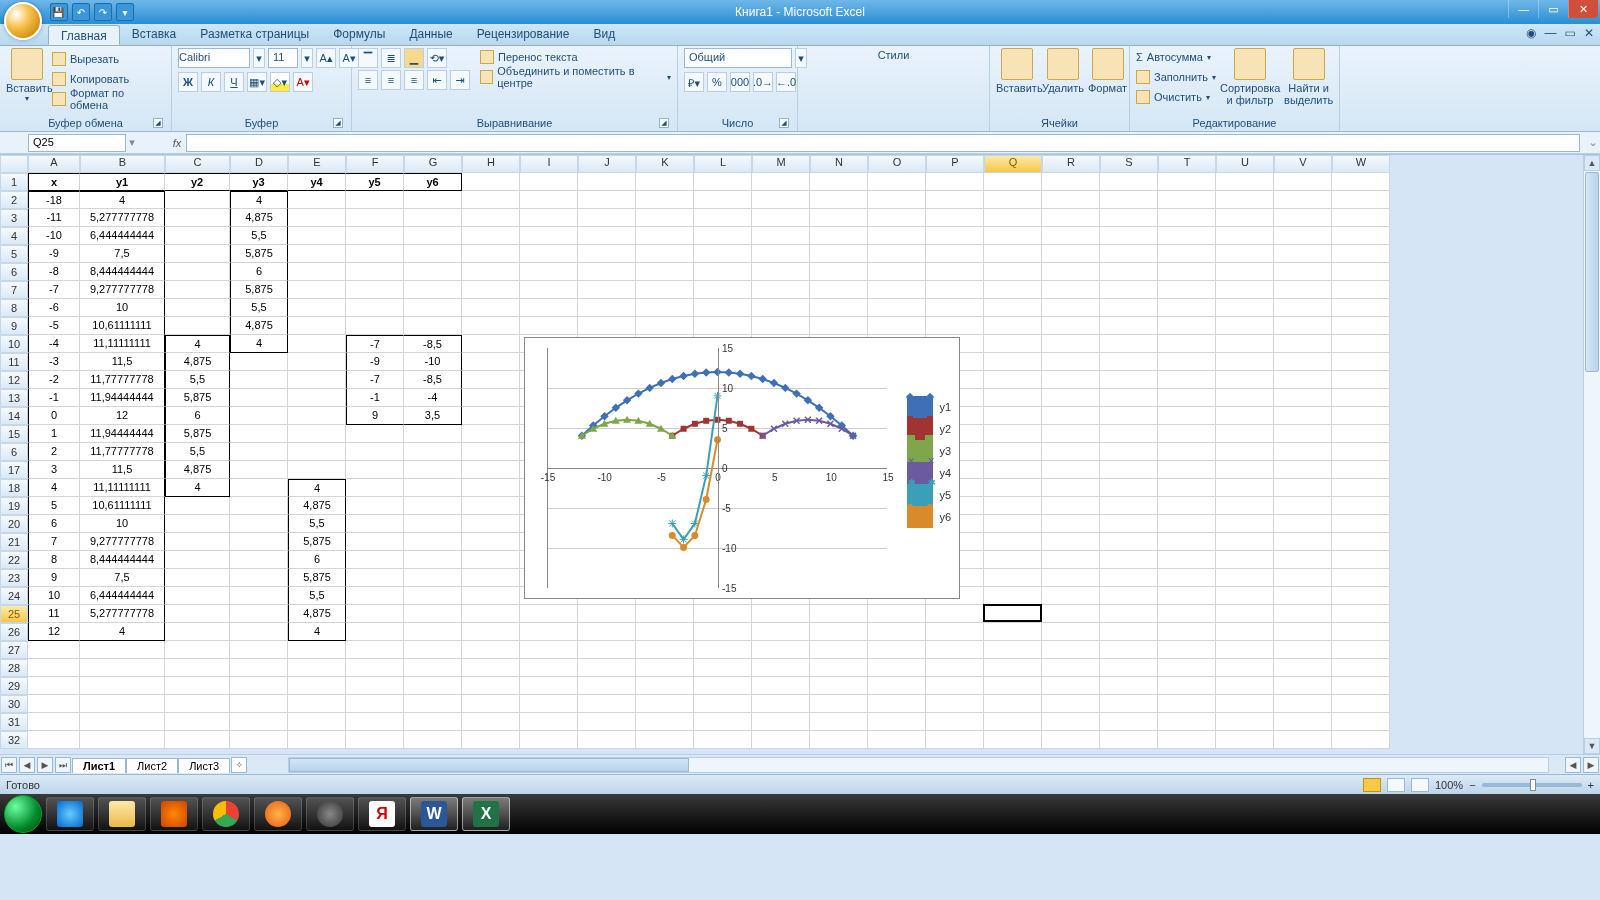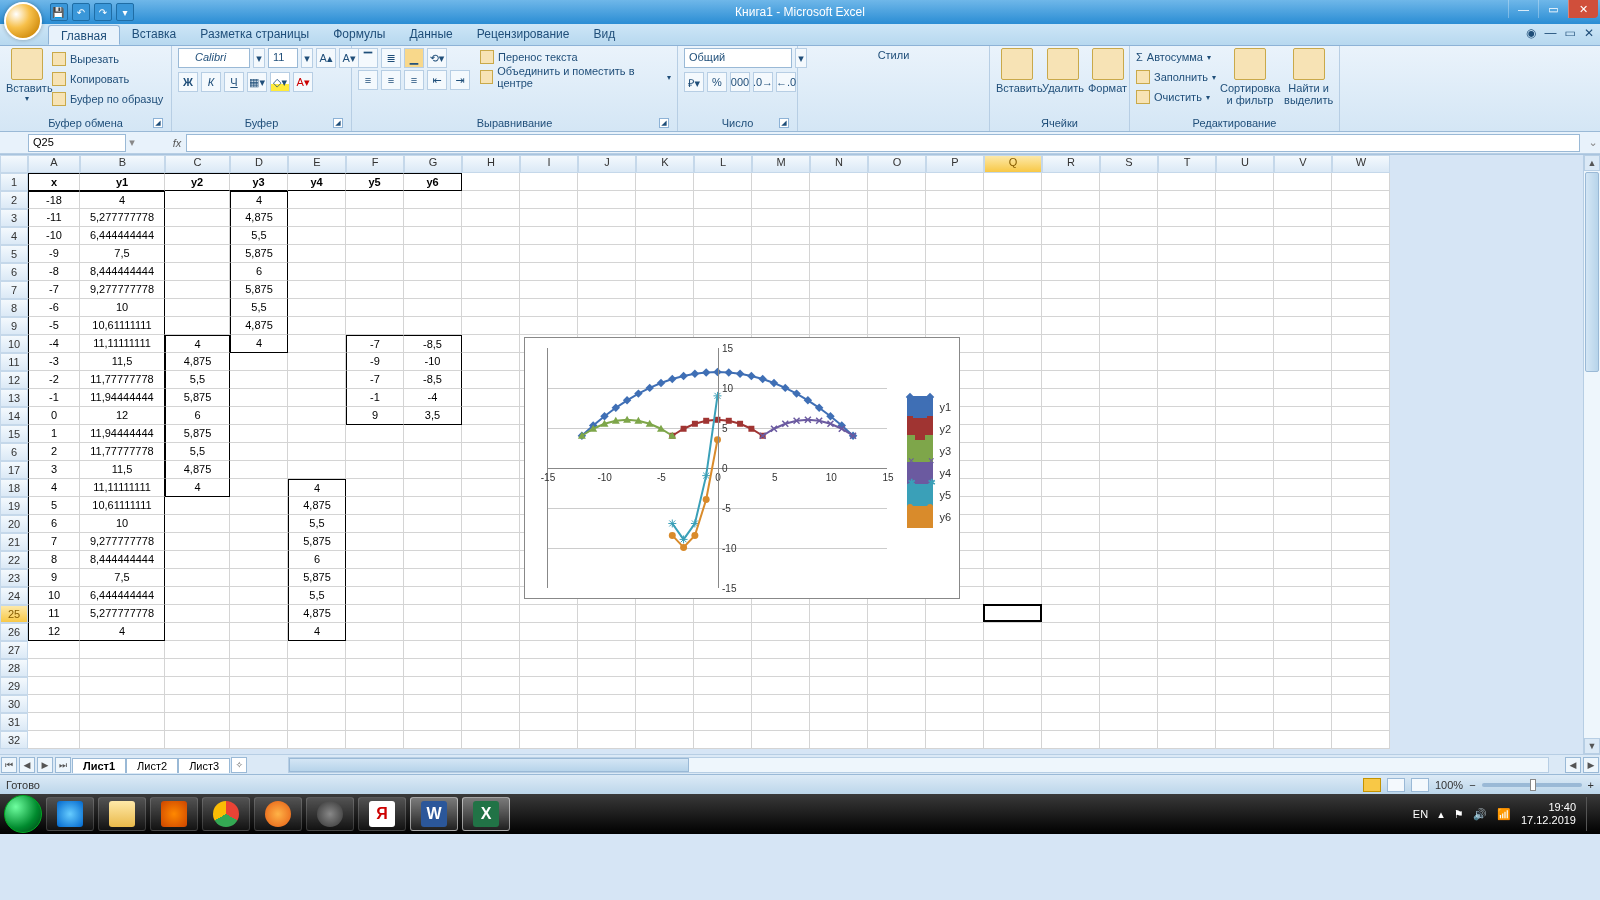--- a/index.html
+++ b/index.html
@@ -22,21 +22,21 @@
   .ribbon { height:86px; background:linear-gradient(#eaf3fb,#d4e6f5); border-bottom:1px solid #9ab9d6; display:flex; font-size:11px; color:#1f4e79; overflow:hidden;}
   .group { border-right:1px solid #b7cee4; padding:2px 6px 0 6px; display:flex; flex-direction:column; position:relative;}
   .group-body { flex:1; display:flex; align-items:flex-start; gap:4px;}
   .group-label { text-align:center; font-size:11px; color:#1f4e79; padding:1px 0 2px 0; position:relative;}
   .group-label .dlg { position:absolute; right:2px; top:2px; width:10px; height:10px; border:1px solid #8db2d6; font-size:7px; line-height:8px; text-align:center; background:#fff;}
   .bigbtn { width:42px; text-align:center; font-size:11px;}
   .bigbtn .ic { width:32px; height:32px; margin:0 auto 2px auto; background:#f7e3b5; border:1px solid #c9a94a; border-radius:2px;}
   .smallrow { display:flex; gap:3px; align-items:center;}
   .sbtn { width:20px; height:20px; border:1px solid #b7cee4; background:#f4f9fd; display:flex; align-items:center; justify-content:center; font-size:11px;}
   .smalltb { display:flex; flex-direction:column; gap:2px;}
-  .fontname { width:72px; height:20px; border:1px solid #9ab9d6; background:#fff; font-size:11px; padding:2px 16px;font-style:italic;}
+  .fontname { width:72px; height:20px; border:1px solid #9ab9d6; background:#fff; font-size:11px; padding:2px 0;}
   .fontsize { width:30px; height:20px; border:1px solid #9ab9d6; background:#fff; font-size:11px; padding:2px 4px;}
   .numfmt { width:108px; height:20px; border:1px solid #9ab9d6; background:#fff; font-size:11px; padding:2px 4px;}
   .link { display:flex; align-items:center; gap:4px; height:18px; font-size:11px; color:#1f4e79;}
   .link .ic16 { width:14px; height:14px; background:#f7e3b5; border:1px solid #c9a94a;}
   
   .fbar { height:22px; background:#e8f2fb; border-bottom:1px solid #b7cee4; display:flex; align-items:center; font-size:11px;}
   .namebox { width:98px; height:18px; border:1px solid #9ab9d6; background:#fff; margin-left:28px; padding:1px 4px;}
   .fx { width:18px; text-align:center; font-style:italic; color:#555;}
   .fxline { flex:1; height:18px; border:1px solid #9ab9d6; background:#fff; margin-right:6px;}
   
@@ -150,21 +150,21 @@
         <div class="link">
             <div class="ic16"></div>
             <span>Вырезать</span>
           </div>
         <div class="link">
             <div class="ic16"></div>
             <span>Копировать</span>
           </div>
         <div class="link">
             <div class="ic16"></div>
-            <span>Буфер по образцу</span>
+            <span>Формат по обмена</span>
           </div>
       </div>
     </div>
     <div class="group-label"><span>Буфер обмена</span><div class="dlg">◢</div></div>
   </div>
 
   <div class="group" style="width:180px">
     <div class="group-body" style="flex-direction:column; gap:4px; width:100%">
       <div class="smallrow">
         <div class="fontname">Calibri</div>
@@ -1343,25 +1343,13 @@
     </div>
   <div class="tb">
       <div class="ic24" style="background:#fff; color:#c00; font-weight:bold; text-align:center; line-height:26px">Я</div>
     </div>
   <div class="tb active">
       <div class="ic24" style="background:#2b579a; color:#fff; text-align:center; line-height:26px; font-weight:bold">W</div>
     </div>
   <div class="tb active">
       <div class="ic24" style="background:#217346; color:#fff; text-align:center; line-height:26px; font-weight:bold">X</div>
     </div>
-  <div class="tray">
-    <span>EN</span>
-    <span>▴</span>
-    <span>⚑</span>
-    <span>🔊</span>
-    <span>📶</span>
-    <div class="clock">
-        <div>19:40</div>
-        <div>17.12.2019</div>
-      </div>
-    <div style="width:8px;height:34px;border-left:1px solid #555"></div>
-  </div>
 </div>
 
 </body></html>

